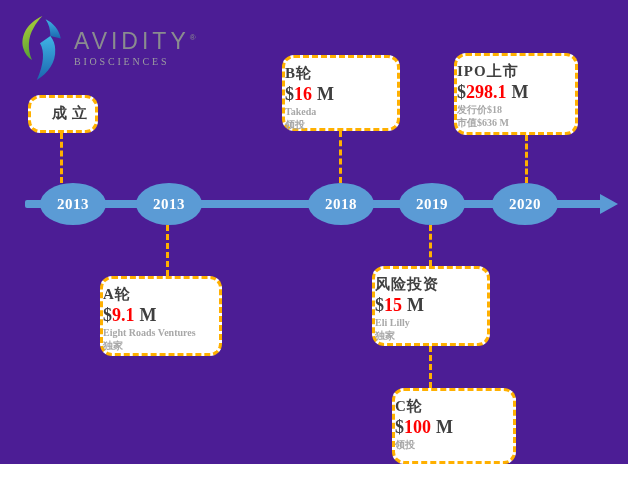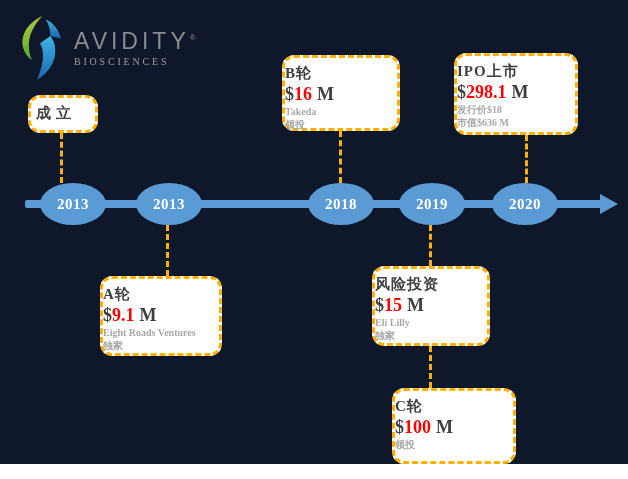--- a/index.html
+++ b/index.html
@@ -1,17 +1,17 @@
 <!DOCTYPE html>
 <html><head>
 <meta charset="utf-8">
 <style>
   html,body{margin:0;padding:0;background:#ffffff;}
   .stage{
-    position:relative;width:628px;height:464px;background:#0f172a;overflow:hidden;
+    position:relative;width:628px;height:464px;background:#4c1d95;overflow:hidden;
     font-family:"Liberation Serif","DejaVu Serif",serif;
   }
 
   
   .logo{position:absolute;left:16px;top:14px;display:flex;align-items:flex-start;}
   .logo-icon{width:48px;height:68px;display:block;}
   .logo-text{margin-left:10px;margin-top:16px;font-family:"Liberation Sans","DejaVu Sans",sans-serif;}
   .brand{font-size:23px;font-weight:500;color:#8a8c8f;letter-spacing:4px;line-height:1;}
   .brand .tm{font-size:8px;vertical-align:super;letter-spacing:0;}
   .brand-sub{font-size:10px;color:#9b9da0;letter-spacing:2.8px;margin-top:3px;font-family:Liberation Serif, serif;}
@@ -20,21 +20,21 @@
   .event-box{
     position:absolute;border:3px dashed #ffb000;border-radius:12px;
     background:#ffffff;text-align:left;box-sizing:border-box;
   }
   .event-title{font-size:15px;font-weight:bold;color:#3f3f3f;letter-spacing:1px;margin-top:6px;line-height:1.25;}
   .event-amount{font-size:18px;font-weight:bold;color:#3f3f3f;line-height:1.2;margin-top:1px;}
   .event-amount .num{color:#ff0000;}
   .event-amount .unit{margin-left:5px;}
   .event-sub{font-size:10px;font-weight:bold;color:#a8a8a8;line-height:1.3;}
 
-  #box-founded{left:28px;top:95px;width:70px;height:38px;}
+  #box-founded{left:28px;top:95px;width:70px;height:38px;padding-left:16px;}
   #box-founded .event-title{margin-top:0;line-height:31px;letter-spacing:5px;padding-left:5px;}
   #box-series-b{left:282px;top:55px;width:118px;height:76px;}
   #box-ipo{left:454px;top:53px;width:124px;height:82px;}
   #box-series-a{left:100px;top:276px;width:122px;height:80px;}
   #box-venture{left:372px;top:266px;width:118px;height:80px;}
   #box-series-c{left:392px;top:388px;width:124px;height:76px;}
 
   
   .connector{position:absolute;width:0;border-left:3px dashed #ffb000;}
   #c-founded{left:60px;top:133px;height:50px;}

